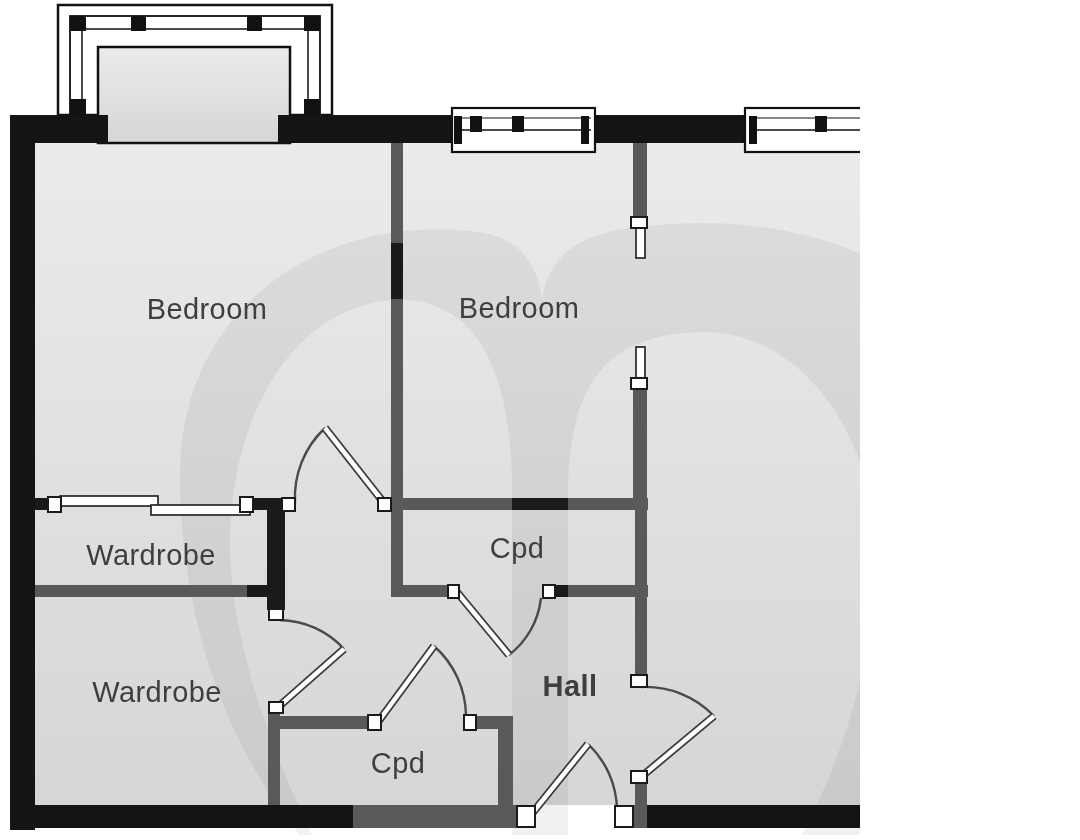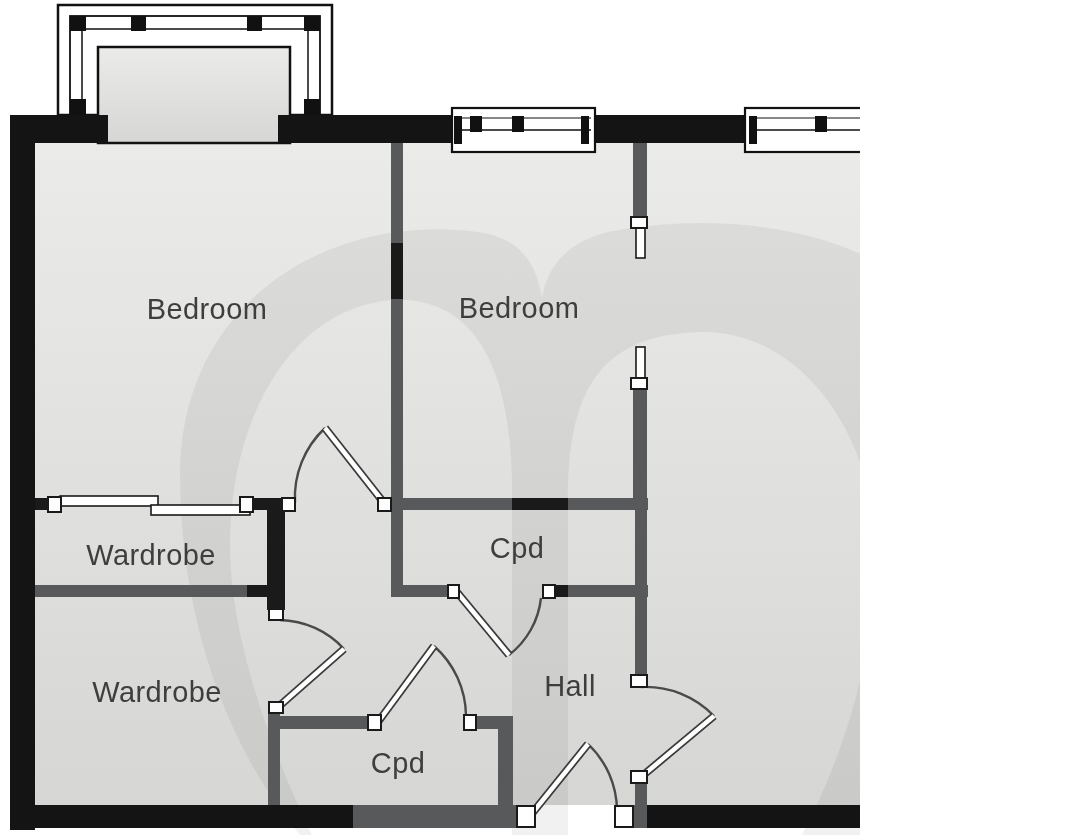--- a/index.html
+++ b/index.html
@@ -118,15 +118,15 @@
       <rect x="631" y="771" width="16" height="12" fill="#ffffff" stroke="#1a1a1a" stroke-width="2"></rect>
       <rect x="517" y="806" width="18" height="21" fill="#ffffff" stroke="#1a1a1a" stroke-width="2"></rect>
       <rect x="615" y="806" width="18" height="21" fill="#ffffff" stroke="#1a1a1a" stroke-width="2"></rect>
     </svg>
 
   <div class="room-label" style="left: 207px; top: 309px; color: rgb(62, 62, 62);">Bedroom</div>
   <div class="room-label" style="left: 519px; top: 308px; color: rgb(62, 62, 62);">Bedroom</div>
   <div class="room-label" style="left: 151px; top: 547px; color: rgb(62, 62, 62); margin-top: 8px;">Wardrobe</div>
   <div class="room-label" style="left: 157px; top: 692px; color: rgb(62, 62, 62);">Wardrobe</div>
   <div class="room-label" style="left: 517px; top: 548px; color: rgb(62, 62, 62);">Cpd</div>
-  <div class="room-label" style="left: 570px; top: 686px; color: rgb(62, 62, 62);">Hall</div>
+  <div class="room-label" style="left: 570px; top: 686px; color: rgb(62, 62, 62); font-weight: bold;">Hall</div>
   <div class="room-label" style="left: 398px; top: 763px; color: rgb(62, 62, 62);">Cpd</div>
 </div>
 
 </body></html>

